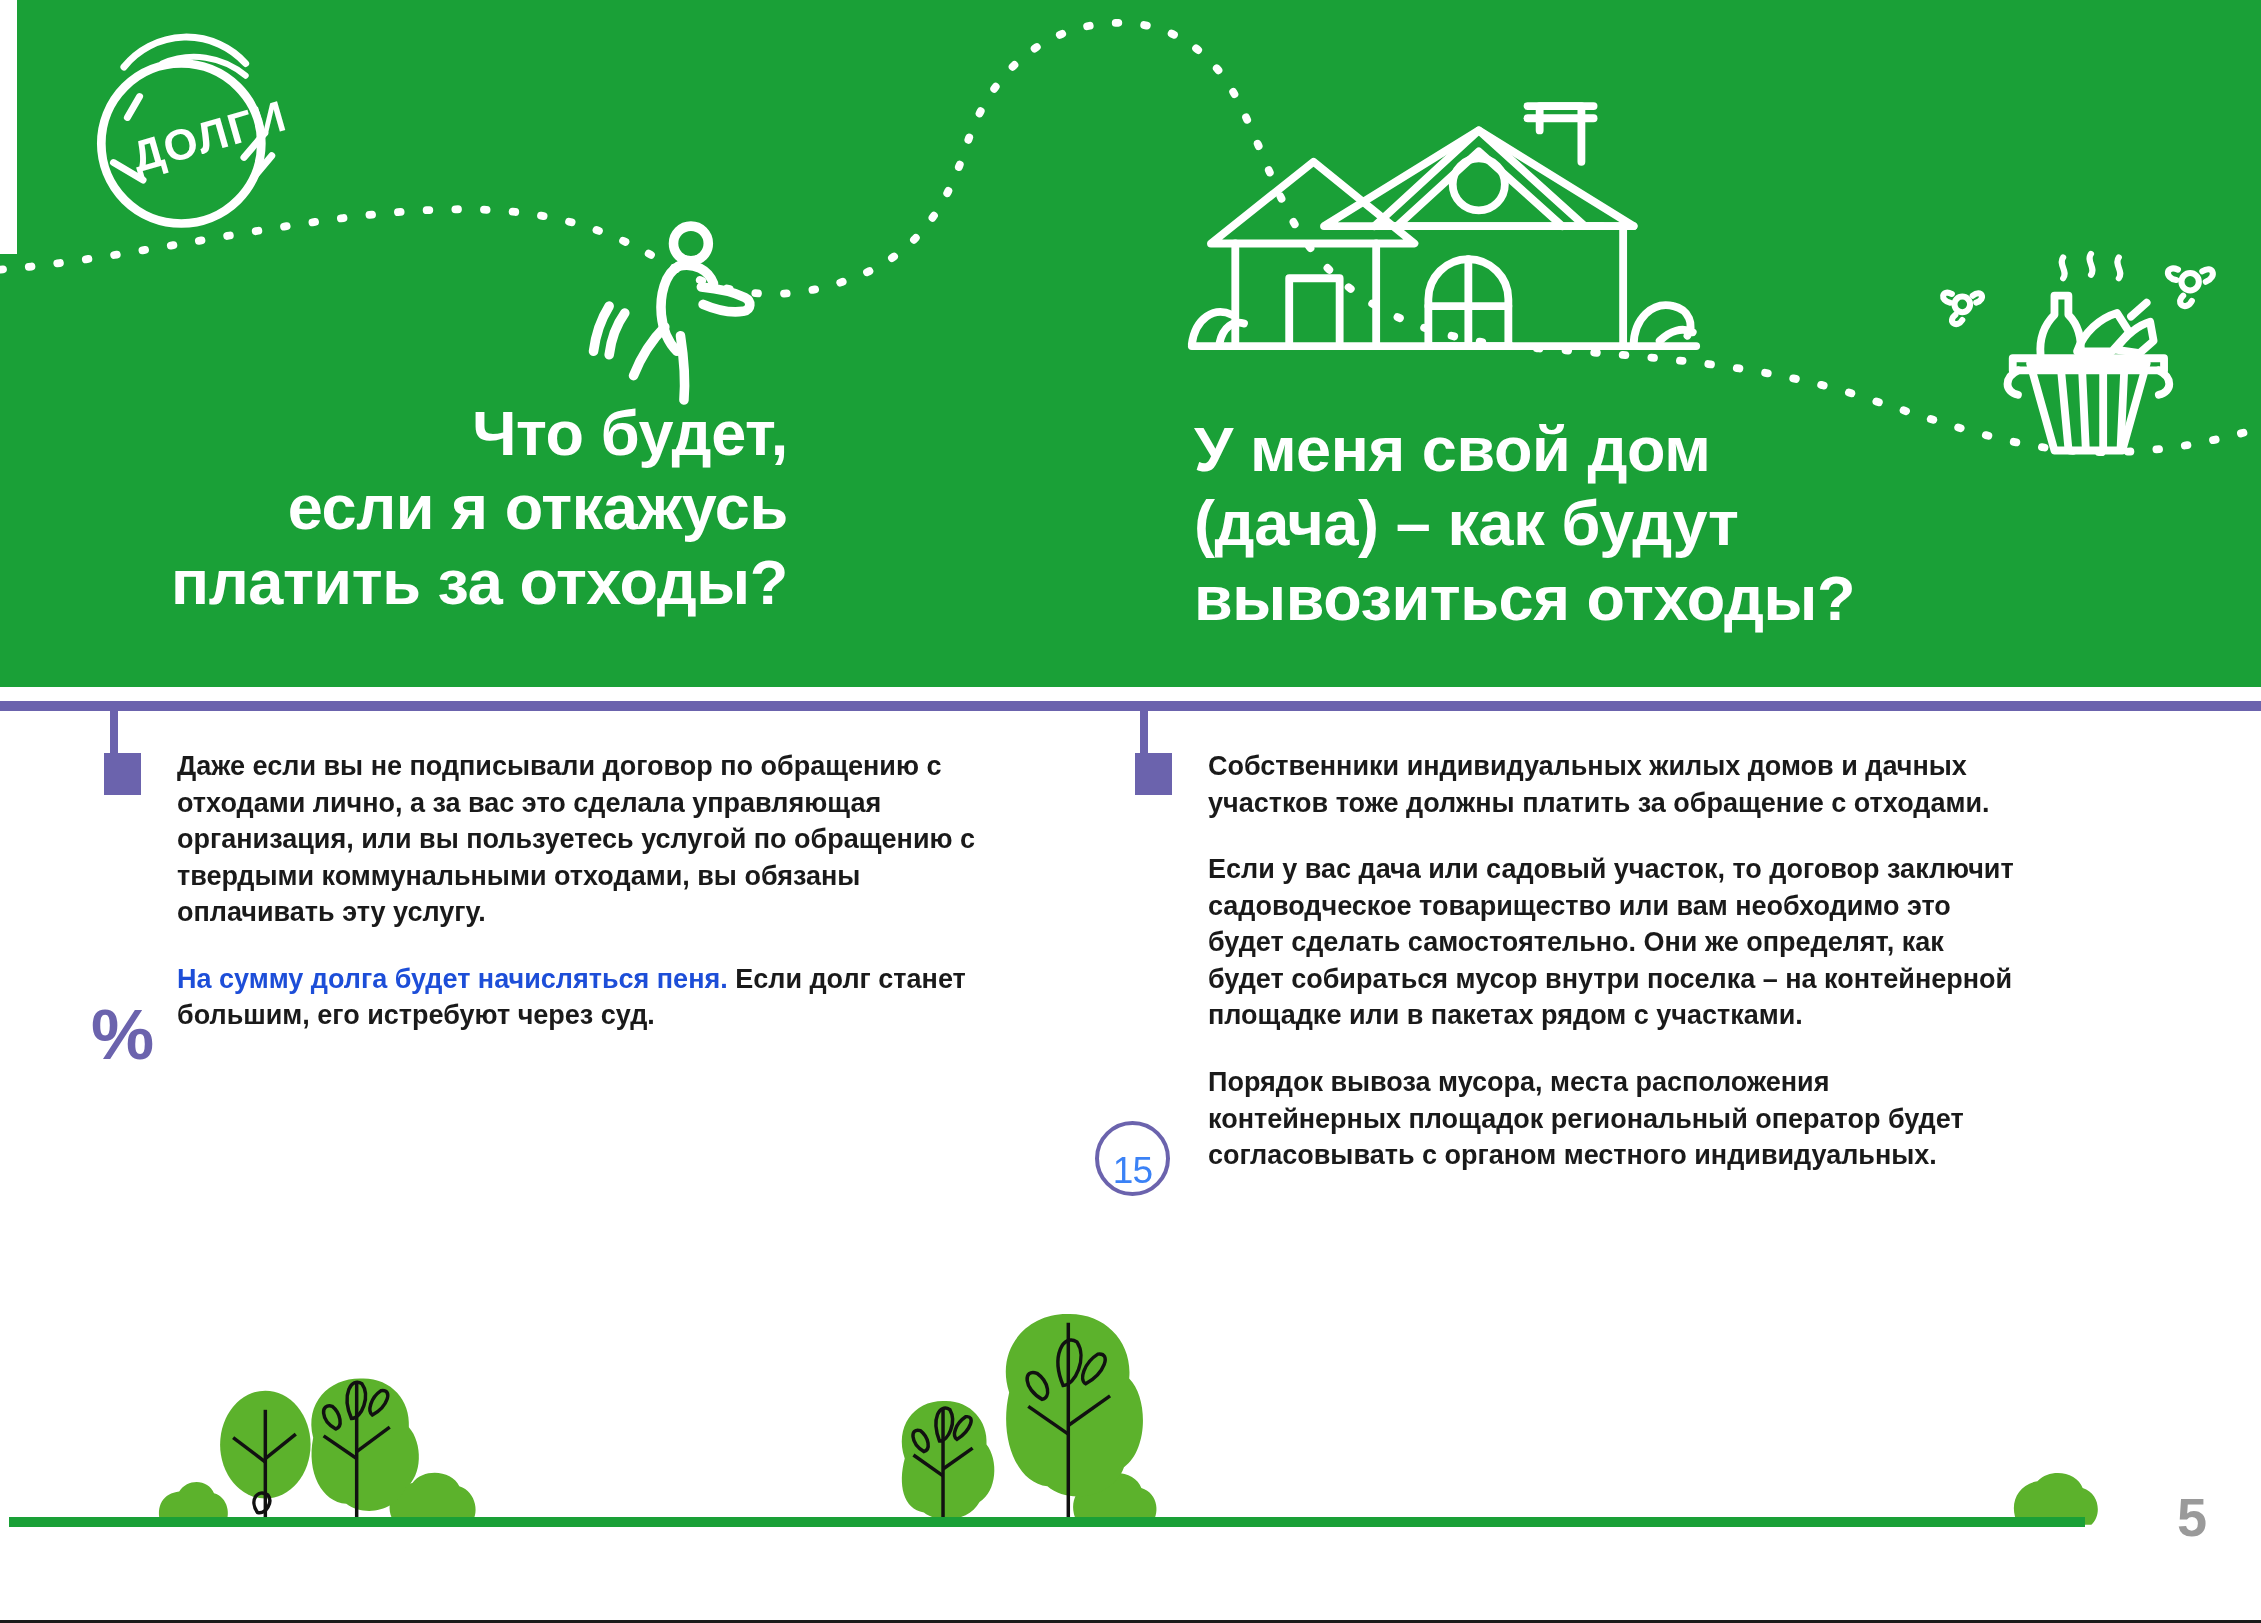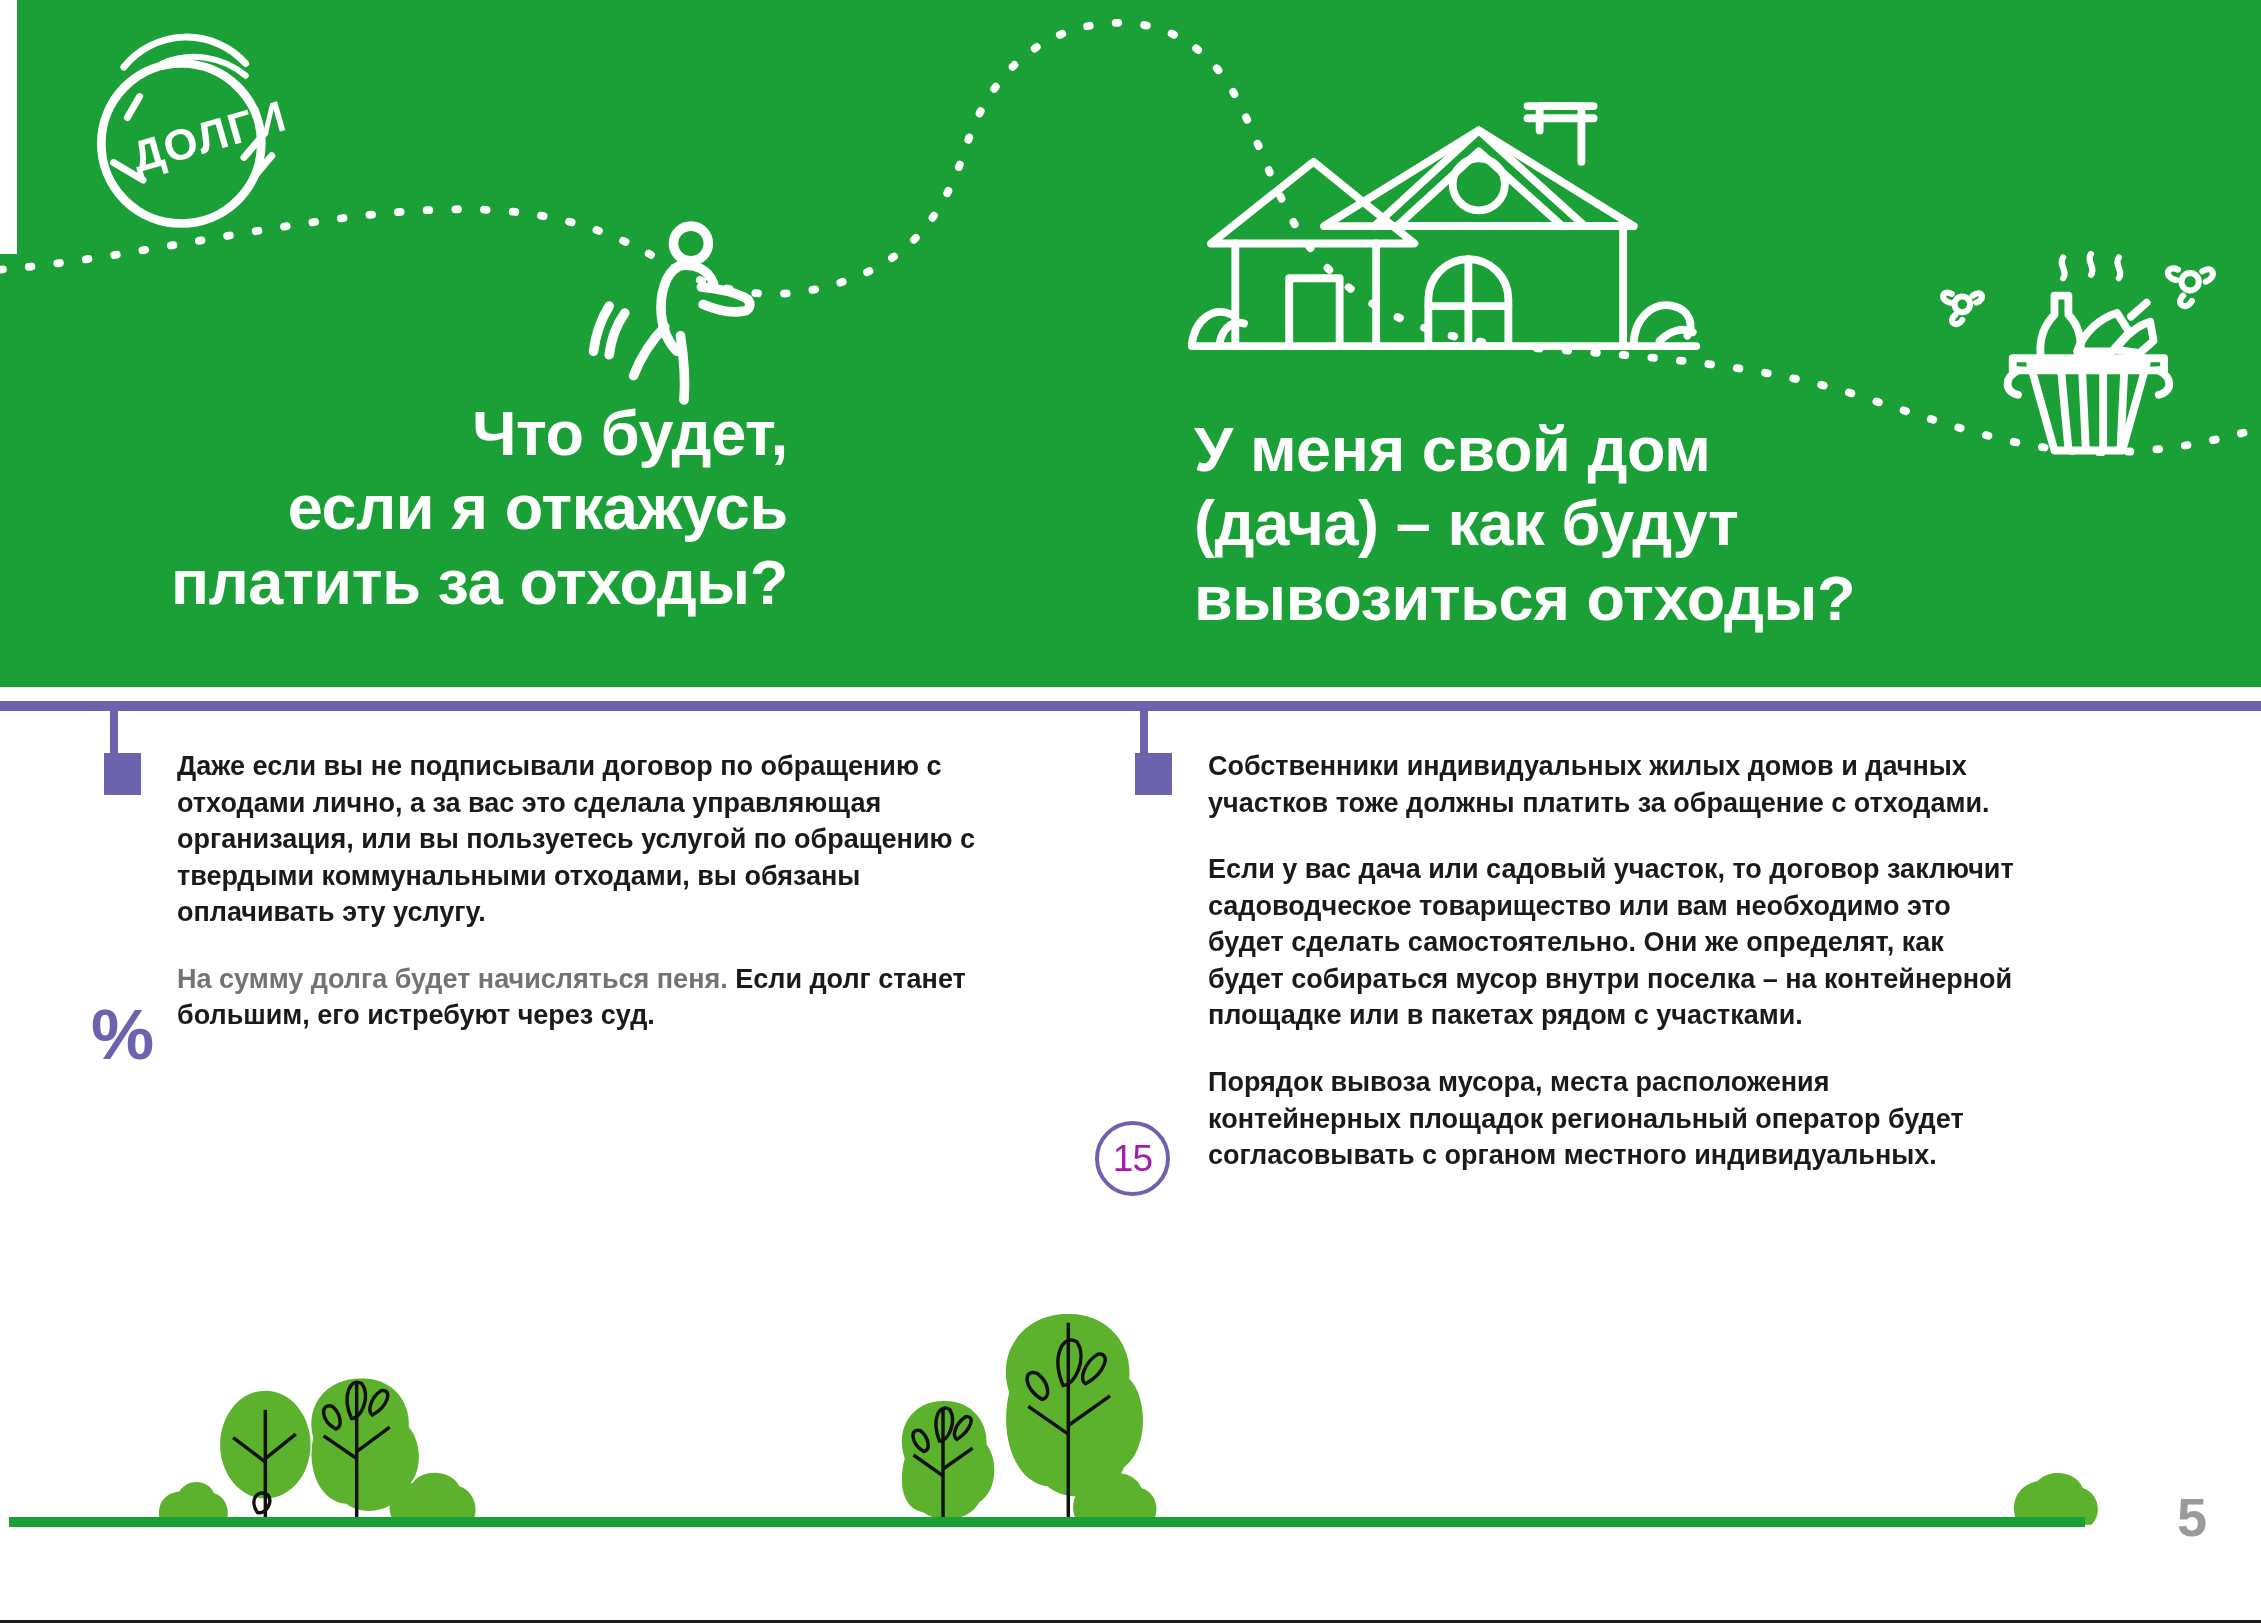--- a/index.html
+++ b/index.html
@@ -98,21 +98,21 @@
 
   .para {
     color: #1a1a1a;
     font-size: 27px;
     line-height: 1.355;
     font-weight: bold;
     margin: 0 0 30px 0;
     white-space: pre-line;
     max-width: 818px;
   }
-  .accent-green { color: #737373; }
+  .accent-green { color: #1d4ed8; }
 
   
   #percent-icon {
     position: absolute;
     left: 91px;
     top: 999px;
     font-size: 71px;
     line-height: 1;
     font-weight: bold;
     color: #6b63ad;
@@ -122,25 +122,25 @@
   
   #badge-15 {
     position: absolute;
     left: 1095px;
     top: 1121px;
     width: 75px;
     height: 75px;
     border: 4.4px solid #6b63ad;
     border-radius: 50%;
     box-sizing: border-box;
-    color: #a21caf;
+    color: #3b82f6;
     font-size: 37px;
     font-weight: normal;
     display: flex;
-    align-items: center;
+    align-items: flex-end;
     justify-content: center;
     letter-spacing: -0.9px;
   }
 
   
   #scene {
     position: absolute;
     left: 0;
     top: 1288px;
     width: 2261px;

